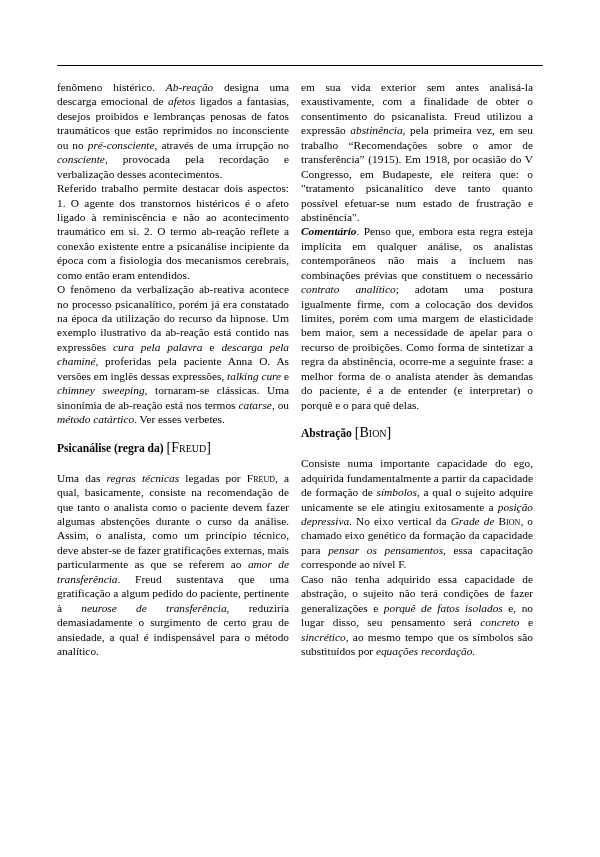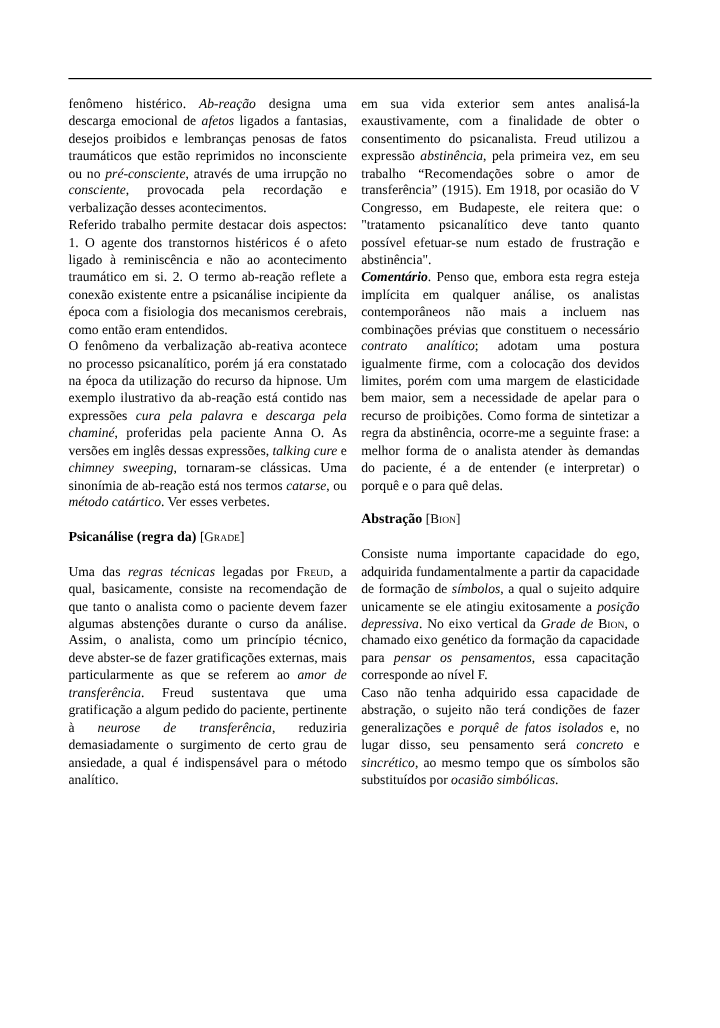--- a/index.html
+++ b/index.html
@@ -83,21 +83,21 @@
   h3.entry {
     margin: 0;
     font-size: 11.6px;
     line-height: 14.44px;
     font-weight: bold;
     text-align: left;
   }
   h3.entry .attrib {
     font-weight: normal;
     font-variant: small-caps;
-    font-size: 11px;
+    font-size: 14px;
   }
   .spacer-before-entry { height: 14.4px; }
   .spacer-after-entry  { height: 14.4px; }
 
   i, em { font-style: italic; }
   b.run-in {
     font-weight: bold;
     font-style: italic;
   }
   .sc {
@@ -112,32 +112,32 @@
   <div id="head-rule"></div>
 
   <div id="columns">
 
     <div class="column">
       <p class="para first">fenômeno histérico. <i>Ab-reação</i> designa uma descarga emocional de <i>afetos</i> ligados a fan­tasias, desejos proibidos e lembranças pe­nosas de fatos traumáticos que estão repri­midos no inconsciente ou no <i>pré-consciente</i>, através de uma irrupção no <i>consciente</i>, provocada pela recordação e verbalização desses acontecimentos.</p>
       <p class="para">Referido trabalho permite destacar dois as­pectos: 1. O agente dos transtornos histéri­cos é o afeto ligado à reminiscência e não ao acontecimento traumático em si. 2. O termo ab-reação reflete a conexão existen­te entre a psicanálise incipiente da época com a fisiologia dos mecanismos cerebrais, como então eram entendidos.</p>
       <p class="para">O fenômeno da verbalização ab-reativa acon­tece no processo psicanalítico, porém já era constatado na época da utilização do recurso da hipnose. Um exemplo ilustrativo da ab­-reação está contido nas expressões <i>cura pela palavra</i> e <i>descarga pela chaminé</i>, proferidas pela paciente Anna O. As versões em inglês dessas expressões, <i>talking cure</i> e <i>chimney sweeping</i>, tornaram-se clássicas. Uma sino­nímia de ab-reação está nos termos <i>catarse</i>, ou <i>método catártico</i>. Ver esses verbetes.</p>
 
       <div class="spacer-before-entry"></div>
-      <h3 class="entry"><span>Psicanálise (regra da)</span> <span class="attrib">[Grade]</span></h3>
+      <h3 class="entry"><span>Psicanálise (regra da)</span> <span class="attrib">[Freud]</span></h3>
       <div class="spacer-after-entry"></div>
 
       <p class="para">Uma das <i>regras técnicas</i> legadas por <span class="sc">Freud</span>, a qual, basicamente, consiste na recomen­dação de que tanto o analista como o paci­ente devem fazer algumas abstenções du­rante o curso da análise. Assim, o analista, como um princípio técnico, deve abster-se de fazer gratificações externas, mais parti­cularmente as que se referem ao <i>amor de transferência</i>. Freud sustentava que uma gratificação a algum pedido do paciente, pertinente à <i>neurose de transferência</i>, re­duziria demasiadamente o surgimento de certo grau de ansiedade, a qual é indispen­sável para o método analítico.</p>
     </div>
 
     <div class="column">
       <p class="para first">em sua vida exterior sem antes analisá-la exaustivamente, com a finalidade de ob­ter o consentimento do psicanalista. Freud utilizou a expressão <i>abstinência</i>, pela pri­meira vez, em seu trabalho “Recomenda­ções sobre o amor de transferência” (1915). Em 1918, por ocasião do V Con­gresso, em Budapeste, ele reitera que: o "tratamento psicanalítico deve tanto quanto possível efetuar-se num estado de frustração e abstinência".</p>
       <p class="para"><b class="run-in">Comentário</b>. Penso que, embora esta re­gra esteja implícita em qualquer análise, os analistas contemporâneos não mais a in­cluem nas combinações prévias que cons­tituem o necessário <i>contrato analítico</i>; ado­tam uma postura igualmente firme, com a colocação dos devidos limites, porém com uma margem de elasticidade bem maior, sem a necessidade de apelar para o recur­so de proibições. Como forma de sinteti­zar a regra da abstinência, ocorre-me a seguinte frase: a melhor forma de o ana­lista atender às demandas do paciente, é a de entender (e interpretar) o porquê e o para quê delas.</p>
 
       <div class="spacer-before-entry"></div>
       <h3 class="entry"><span>Abstração</span> <span class="attrib">[Bion]</span></h3>
       <div class="spacer-after-entry"></div>
 
       <p class="para">Consiste numa importante capacidade do ego, adquirida fundamentalmente a par­tir da capacidade de formação de <i>símbo­los</i>, a qual o sujeito adquire unicamente se ele atingiu exitosamente a <i>posição de­pressiva</i>. No eixo vertical da <i>Grade de</i> <span class="sc">Bion</span>, o chamado eixo genético da forma­ção da capacidade para <i>pensar os pensa­mentos</i>, essa capacitação corresponde ao nível F.</p>
-      <p class="para">Caso não tenha adquirido essa capacidade de abstração, o sujeito não terá condições de fazer generalizações e <i>porquê de fatos isolados</i> e, no lugar disso, seu pensamento será <i>concreto</i> e <i>sincrético</i>, ao mesmo tem­po que os símbolos são substituídos por <i>ocasião simbólicas</i>.</p>
+      <p class="para">Caso não tenha adquirido essa capacidade de abstração, o sujeito não terá condições de fazer generalizações e <i>porquê de fatos isolados</i> e, no lugar disso, seu pensamento será <i>concreto</i> e <i>sincrético</i>, ao mesmo tem­po que os símbolos são substituídos por <i>equações recordação</i>.</p>
     </div>
 
   </div>
 </div>
 
 </body></html>

